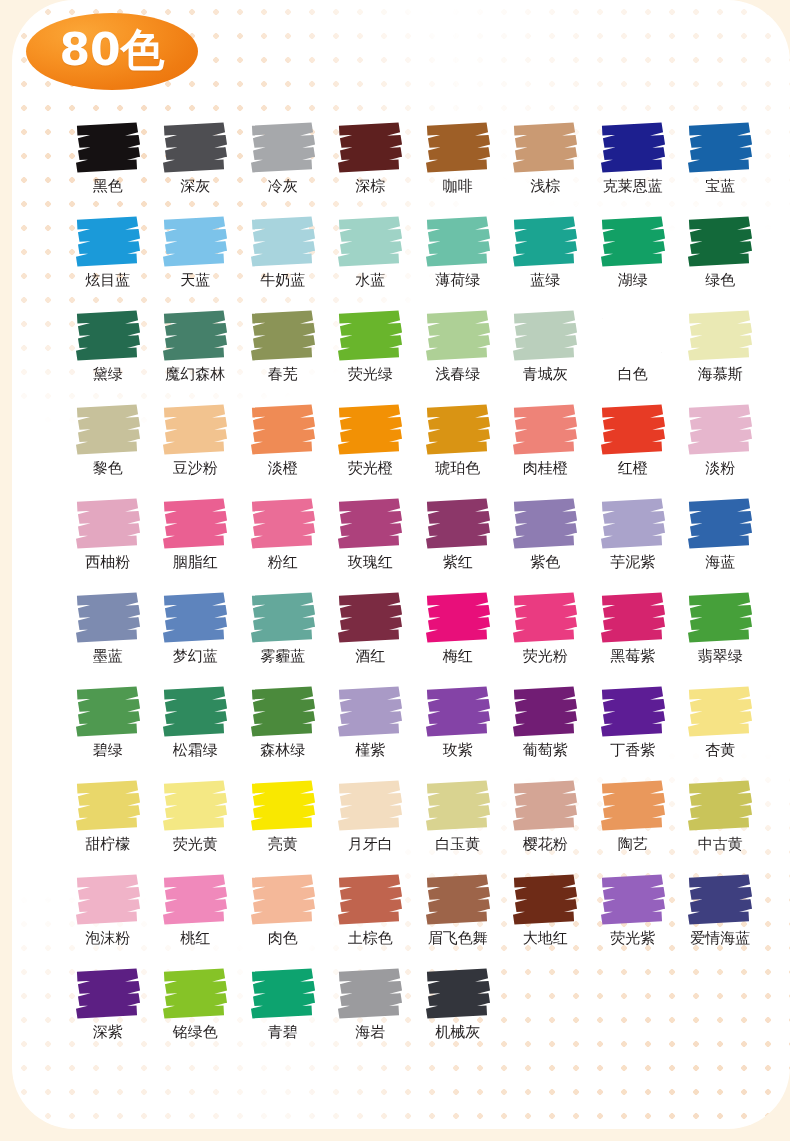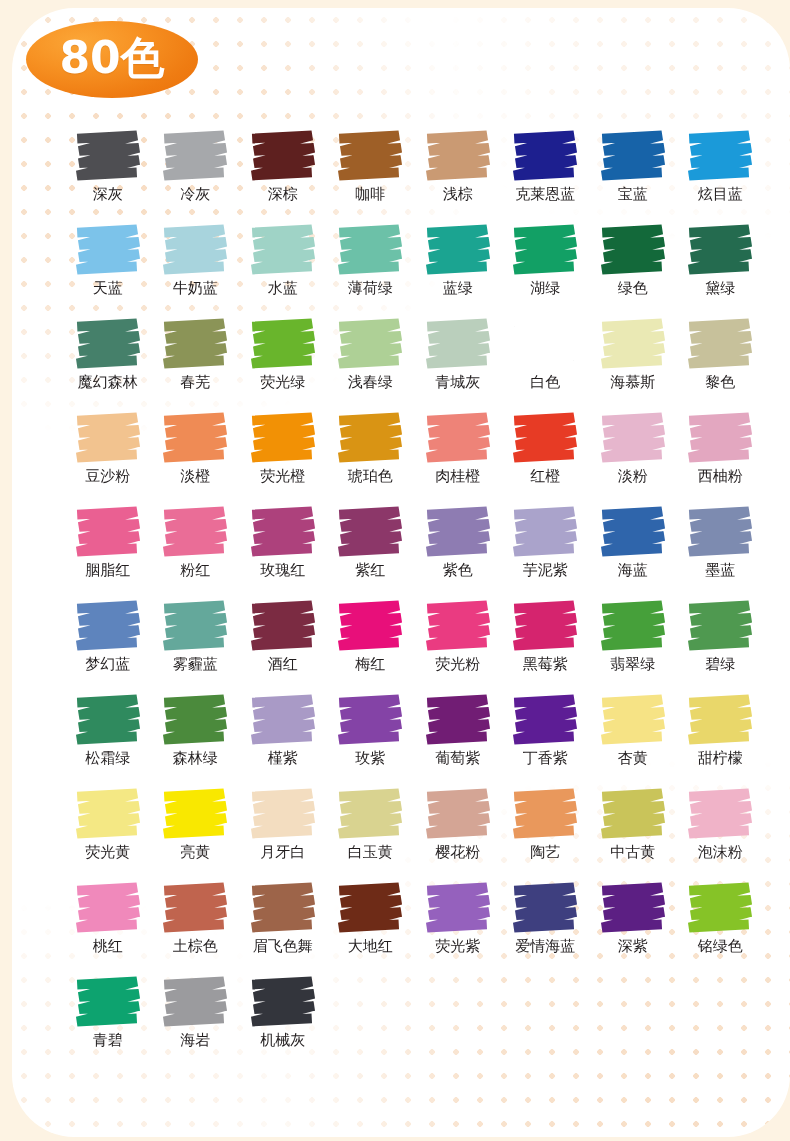--- a/index.html
+++ b/index.html
@@ -12,21 +12,21 @@
     background: #fdf3e3;
     font-family: "DejaVu Sans", "Liberation Sans", sans-serif;
     overflow: hidden;
     position: relative;
   }
 
   
   #card {
     position: absolute;
     left: 12px;
-    top: 8px;
+    top: 0px;
     width: 778px;
     height: 1129px;
     background: #ffffff;
     border-radius: 62px 62px 62px 62px;
     overflow: hidden;
   }
 
   
   .dots {
     position: absolute;
@@ -122,20 +122,26 @@
   <div class="dots" id="dots-bottomright"></div>
   <div class="dots" id="dots-bottomleft"></div>
 
   <div id="badge">
     <span id="badge-text">80色</span>
   </div>
 
   <div id="grid">
       <div class="cell">
         <svg class="swatch" viewBox="0 0 72 50">
+          <path d="M6,8 L64,5 L8,20 L66,17 L8,32 L66,29 L6,44 L64,41" fill="none" stroke="#151112" stroke-width="9.5" stroke-linecap="butt" stroke-linejoin="miter"></path>
+        </svg>
+        <div class="swatch-label">黑色</div>
+      </div>
+      <div class="cell">
+        <svg class="swatch" viewBox="0 0 72 50">
           <path d="M6,8 L64,5 L8,20 L66,17 L8,32 L66,29 L6,44 L64,41" fill="none" stroke="#4e4e52" stroke-width="9.5" stroke-linecap="butt" stroke-linejoin="miter"></path>
         </svg>
         <div class="swatch-label">深灰</div>
       </div>
       <div class="cell">
         <svg class="swatch" viewBox="0 0 72 50">
           <path d="M6,8 L64,5 L8,20 L66,17 L8,32 L66,29 L6,44 L64,41" fill="none" stroke="#a6a8ab" stroke-width="9.5" stroke-linecap="butt" stroke-linejoin="miter"></path>
         </svg>
         <div class="swatch-label">冷灰</div>
       </div>
@@ -514,20 +520,26 @@
         <div class="swatch-label">泡沫粉</div>
       </div>
       <div class="cell">
         <svg class="swatch" viewBox="0 0 72 50">
           <path d="M6,8 L64,5 L8,20 L66,17 L8,32 L66,29 L6,44 L64,41" fill="none" stroke="#f089bb" stroke-width="9.5" stroke-linecap="butt" stroke-linejoin="miter"></path>
         </svg>
         <div class="swatch-label">桃红</div>
       </div>
       <div class="cell">
         <svg class="swatch" viewBox="0 0 72 50">
+          <path d="M6,8 L64,5 L8,20 L66,17 L8,32 L66,29 L6,44 L64,41" fill="none" stroke="#f4b899" stroke-width="9.5" stroke-linecap="butt" stroke-linejoin="miter"></path>
+        </svg>
+        <div class="swatch-label">肉色</div>
+      </div>
+      <div class="cell">
+        <svg class="swatch" viewBox="0 0 72 50">
           <path d="M6,8 L64,5 L8,20 L66,17 L8,32 L66,29 L6,44 L64,41" fill="none" stroke="#c0644e" stroke-width="9.5" stroke-linecap="butt" stroke-linejoin="miter"></path>
         </svg>
         <div class="swatch-label">土棕色</div>
       </div>
       <div class="cell">
         <svg class="swatch" viewBox="0 0 72 50">
           <path d="M6,8 L64,5 L8,20 L66,17 L8,32 L66,29 L6,44 L64,41" fill="none" stroke="#9d6449" stroke-width="9.5" stroke-linecap="butt" stroke-linejoin="miter"></path>
         </svg>
         <div class="swatch-label">眉飞色舞</div>
       </div>

